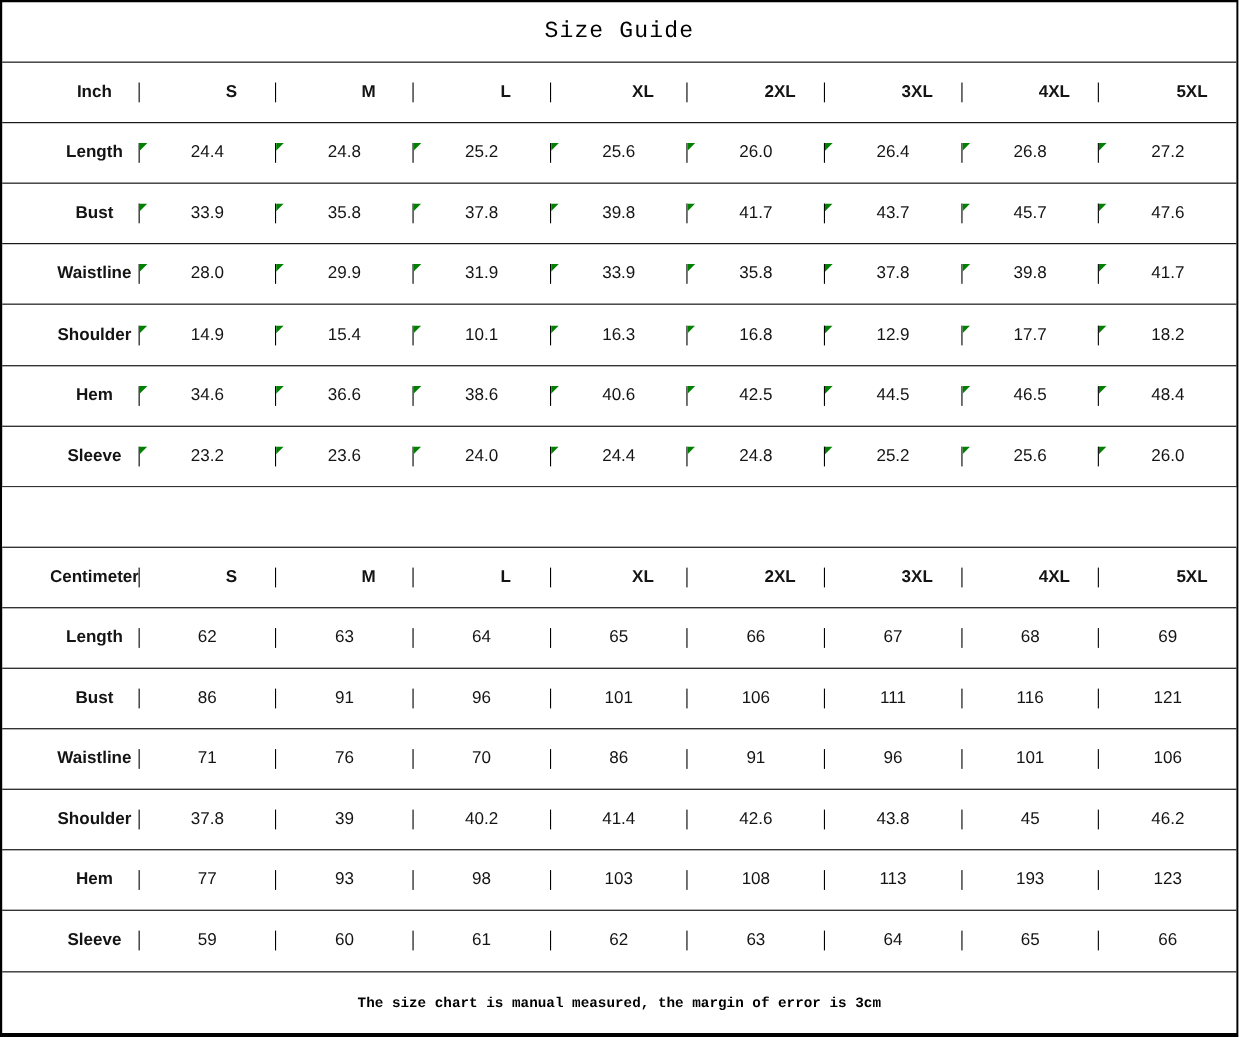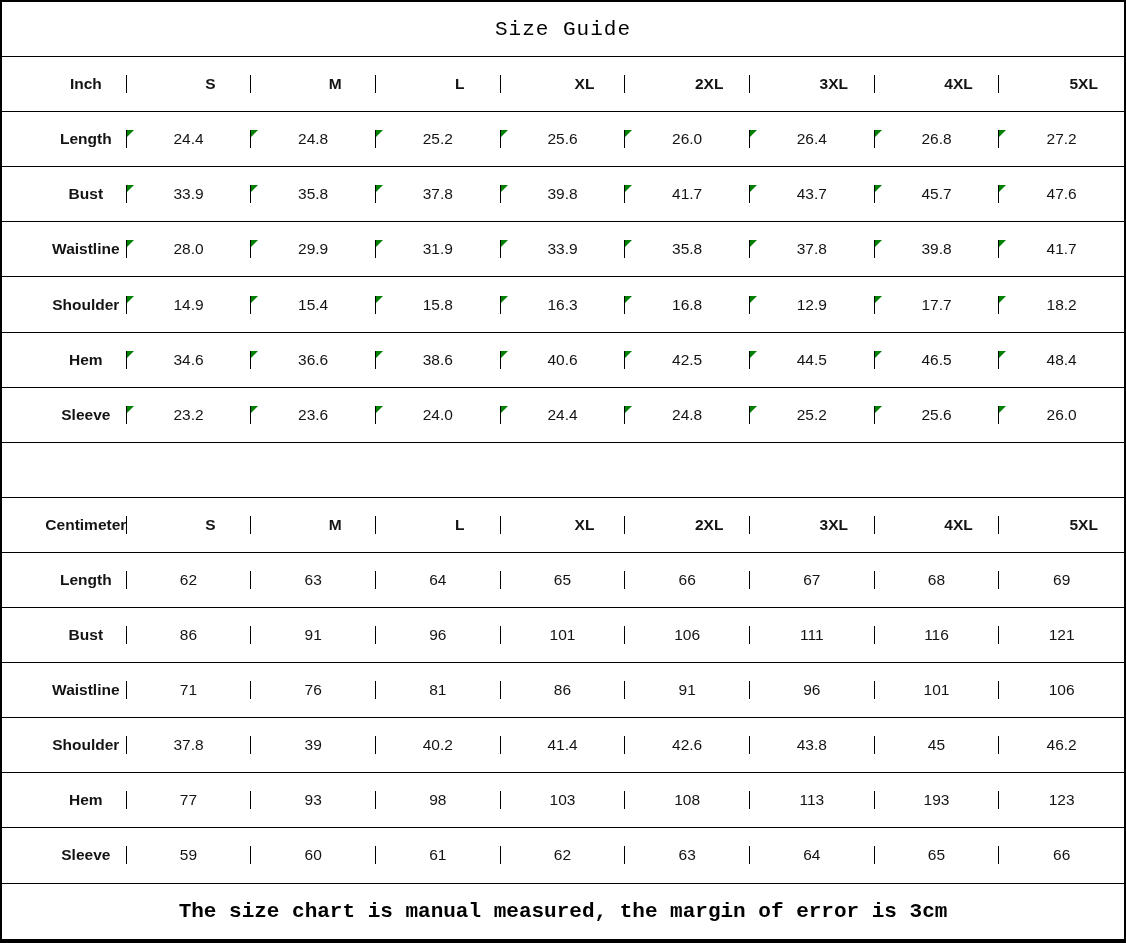--- a/index.html
+++ b/index.html
@@ -16,21 +16,21 @@
   .cell{position:relative;box-sizing:border-box;border-right:1.5px solid #000;
         display:flex;align-items:center;justify-content:center;font-size:15.5px;
         overflow:hidden;}
   .cell:last-child{border-right:none;}
   .cell.label,.header .cell{font-weight:bold;margin-left:44px;}
   .title-row{font-family:"Liberation Mono","DejaVu Sans Mono",monospace;
              font-size:21px;letter-spacing:1px;color:#000;}
   .gap-row{background:#fff;}
   .footer-row{height:auto;flex:1;border-bottom:none;
               font-family:"Liberation Mono","DejaVu Sans Mono",monospace;
-              font-weight:bold;font-size:21px;color:#000;}
+              font-weight:bold;font-size:13px;color:#000;}
   .flag{position:absolute;top:0;left:0;width:0;height:0;
         border-top:7px solid var(--flag-green,#008000);
         border-right:7px solid transparent;}
 </style>
 </head>
 <body>
 
 <div class="sheet">
   <div class="row title-row">
     <span>Size Guide</span>
@@ -184,21 +184,21 @@
         <div class="cell">
           <span class="flag"></span>
           <span>14.9</span>
         </div>
         <div class="cell">
           <span class="flag"></span>
           <span>15.4</span>
         </div>
         <div class="cell">
           <span class="flag"></span>
-          <span>15.8</span>
+          <span>10.1</span>
         </div>
         <div class="cell">
           <span class="flag"></span>
           <span>16.3</span>
         </div>
         <div class="cell">
           <span class="flag"></span>
           <span>16.8</span>
         </div>
         <div class="cell">
@@ -384,21 +384,21 @@
         <div class="cell label">
           <span>Waistline</span>
         </div>
         <div class="cell">
           <span>71</span>
         </div>
         <div class="cell">
           <span>76</span>
         </div>
         <div class="cell">
-          <span>81</span>
+          <span>70</span>
         </div>
         <div class="cell">
           <span>86</span>
         </div>
         <div class="cell">
           <span>91</span>
         </div>
         <div class="cell">
           <span>96</span>
         </div>

